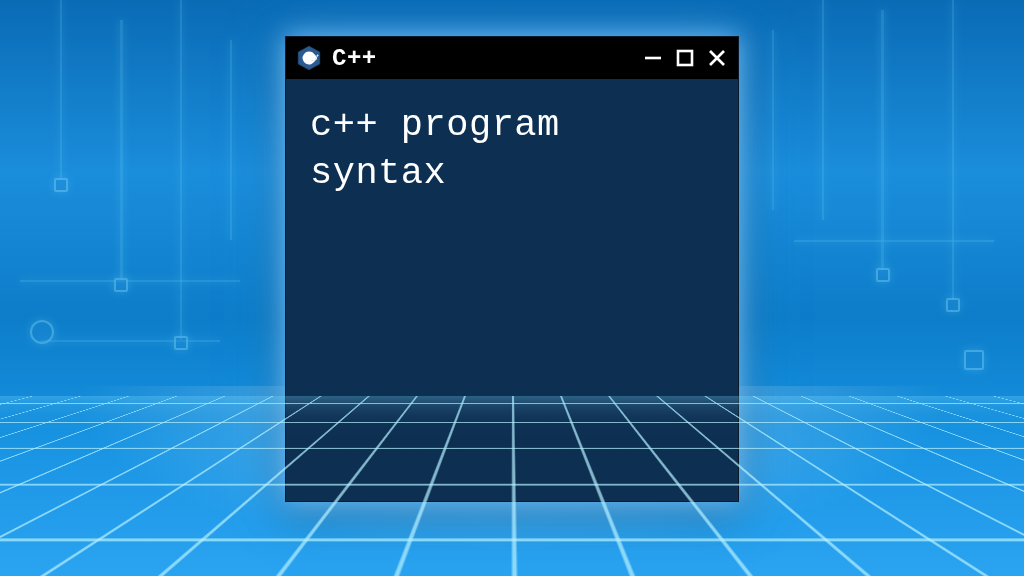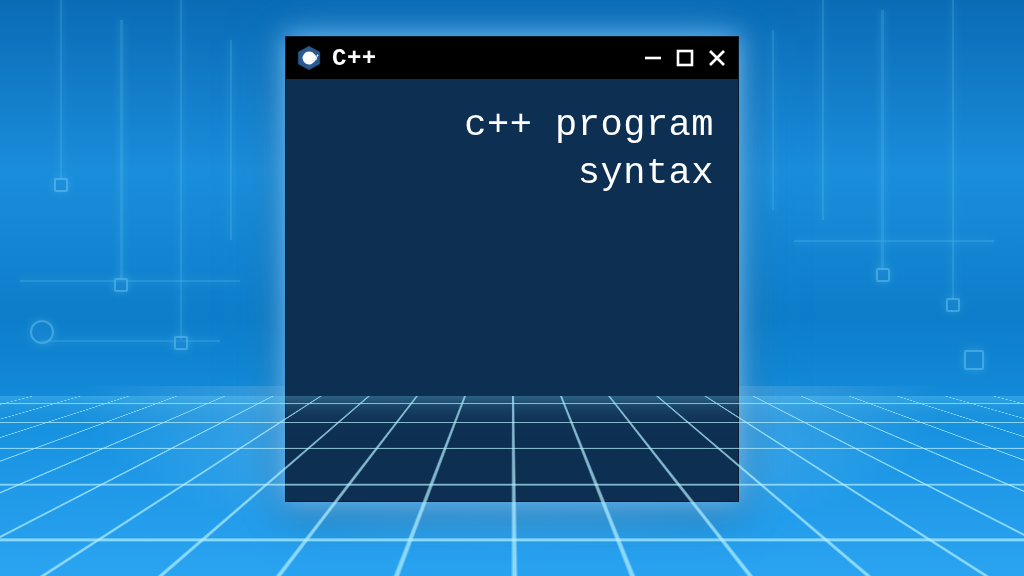--- a/index.html
+++ b/index.html
@@ -160,21 +160,20 @@
       justify-content: center;
       color: #ffffff;
       cursor: pointer;
     }
 
     .win-content {
       flex: 1;
       padding: 22px 24px;
       background: #0d2f52;
       color: #ffffff;
-      text-align: right;
     }
 
     .terminal-text {
       font-family: 'Consolas', 'Courier New', monospace;
       font-size: 37px;
       line-height: 1.3;
       color: #ffffff;
       white-space: pre-wrap;
       letter-spacing: 0.5px;
       font-weight: 500;

